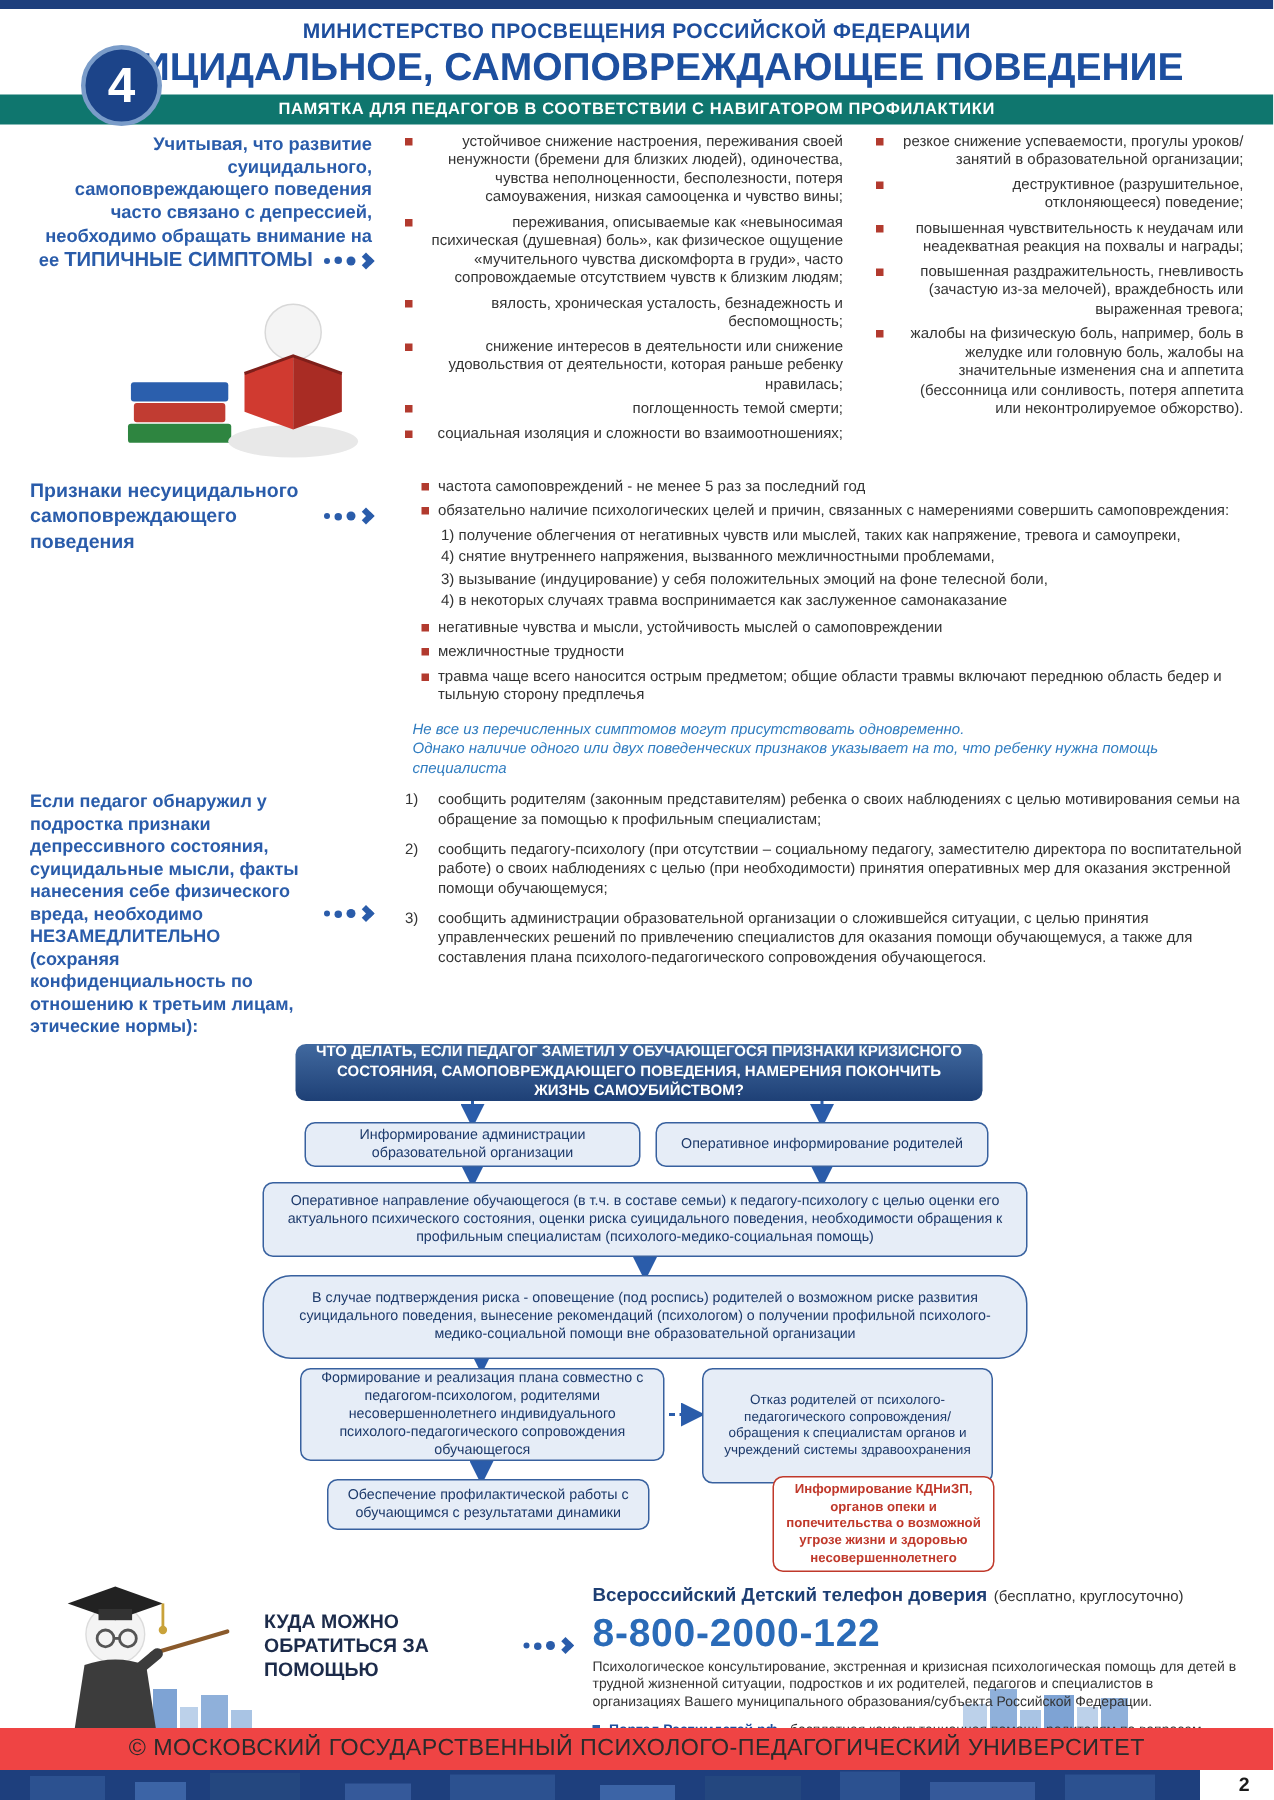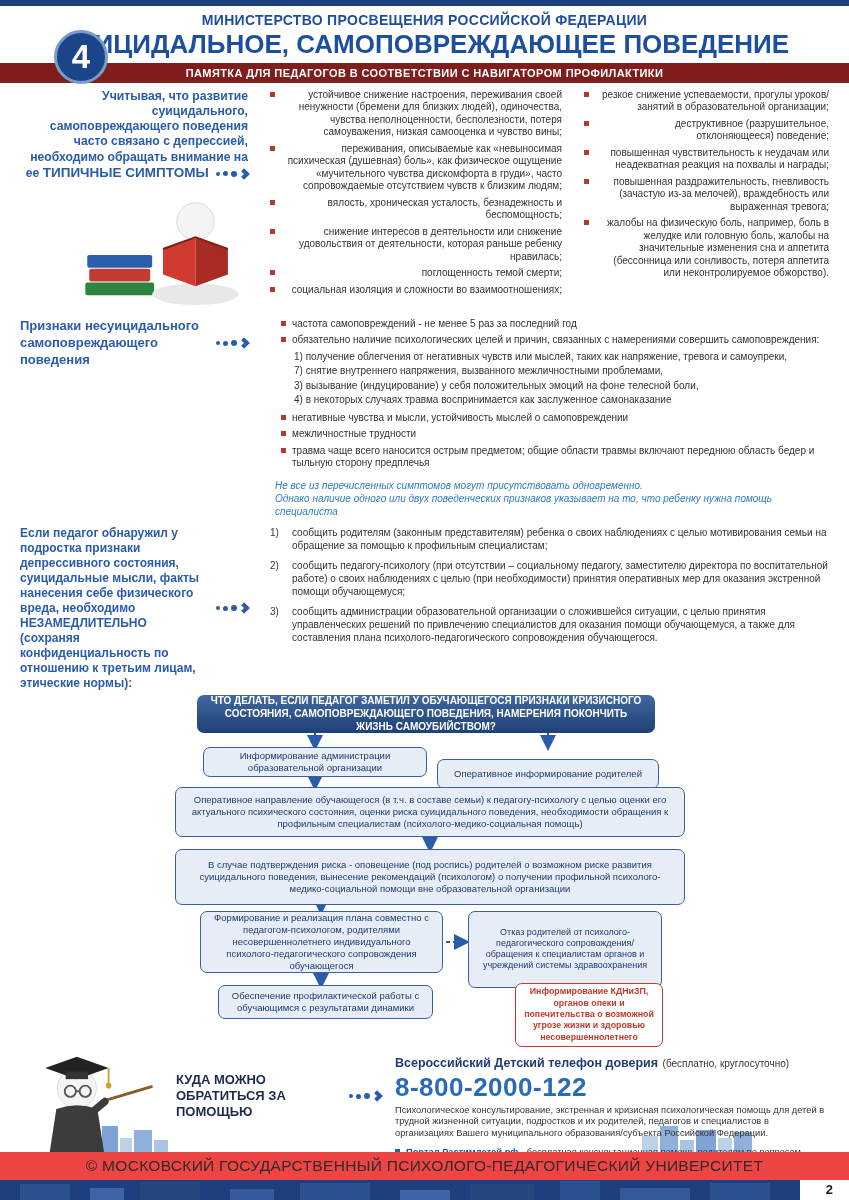--- a/index.html
+++ b/index.html
@@ -14,21 +14,21 @@
 
   
   .hdr { position:relative; text-align:center; padding-top:6px; }
   .hdr-ministry { color:#1d4e9e; font-size:14px; font-weight:bold; letter-spacing:.3px; }
   .badge {
     position:absolute; left:54px; top:24px; width:54px; height:54px; border-radius:50%;
     background:#1c4489; border:3px solid #7a9cc9; color:#fff;
     font-size:33px; font-weight:bold; line-height:48px; text-align:center;
   }
   .hdr-title { color:#1d4f9f; font-size:26px; font-weight:bold; line-height:1.1; margin-top:2px; }
-  .banner { margin-top:4px; background:#7f1d1d; color:#fff; font-size:11px; font-weight:bold; letter-spacing:.4px; padding:4px 0; }
+  .banner { margin-top:4px; background:#0f766e; color:#fff; font-size:11px; font-weight:bold; letter-spacing:.4px; padding:4px 0; }
 
   
   .content { padding:6px 20px 0; }
   .lead { color:#2a5caa; font-weight:bold; font-size:12.2px; line-height:1.25; }
   .lead-strong { font-size:13.5px; }
   .lead-arrow { display:inline-flex; align-items:center; gap:3px; margin-left:4px; vertical-align:middle; flex:none; }
   .lead-arrow .d { display:inline-block; border-radius:50%; background:#2a5caa; }
   .d1 { width:4px; height:4px; } .d2 { width:5px; height:5px; } .d3 { width:6px; height:6px; }
   .chev { display:inline-block; width:8px; height:8px; border-top:4px solid #2a5caa; border-right:4px solid #2a5caa; transform:rotate(45deg); }
 
@@ -175,21 +175,21 @@
             <span class="chev"></span>
           </span>
       </div>
       <div class="sec2-right">
         <ul class="bullets">
           <li>частота самоповреждений - не менее 5 раз за последний год</li>
           <li>обязательно наличие психологических целей и причин, связанных с намерениями совершить самоповреждения:</li>
         </ul>
         <div class="subnums">
           <div>1) получение облегчения от негативных чувств или мыслей, таких как напряжение, тревога и самоупреки,</div>
-          <div>7) снятие внутреннего напряжения, вызванного межличностными проблемами,</div>
+          <div>4) снятие внутреннего напряжения, вызванного межличностными проблемами,</div>
           <div>3) вызывание (индуцирование) у себя положительных эмоций на фоне телесной боли,</div>
           <div>4) в некоторых случаях травма воспринимается как заслуженное самонаказание</div>
         </div>
         <ul class="bullets">
           <li>негативные чувства и мысли, устойчивость мыслей о самоповреждении</li>
           <li>межличностные трудности</li>
           <li>травма чаще всего наносится острым предметом; общие области травмы включают переднюю область бедер и тыльную сторону предплечья</li>
         </ul>
       </div>
     </div>
@@ -236,23 +236,23 @@
         <line x1="315" y1="82" x2="315" y2="88" stroke="#2a5caa" stroke-width="2" marker-end="url(#ah)"></line>
         <line x1="548" y1="82" x2="548" y2="88" stroke="#2a5caa" stroke-width="2" marker-end="url(#ah)"></line>
         <line x1="430" y1="142" x2="430" y2="150" stroke="#2a5caa" stroke-width="2" marker-end="url(#ah)"></line>
         <line x1="321" y1="204" x2="321" y2="212" stroke="#2a5caa" stroke-width="2" marker-end="url(#ah)"></line>
         <line x1="446" y1="247" x2="462" y2="247" stroke="#2a5caa" stroke-width="2" stroke-dasharray="4 3" marker-end="url(#ah)"></line>
         <line x1="321" y1="278" x2="321" y2="286" stroke="#2a5caa" stroke-width="2" marker-end="url(#ah)"></line>
         <line x1="565" y1="278" x2="565" y2="286" stroke="#2a5caa" stroke-width="2" marker-end="url(#ah)"></line>
       </svg>
       <div class="fhead">ЧТО ДЕЛАТЬ, ЕСЛИ ПЕДАГОГ ЗАМЕТИЛ У ОБУЧАЮЩЕГОСЯ ПРИЗНАКИ КРИЗИСНОГО СОСТОЯНИЯ, САМОПОВРЕЖДАЮЩЕГО ПОВЕДЕНИЯ, НАМЕРЕНИЯ ПОКОНЧИТЬ ЖИЗНЬ САМОУБИЙСТВОМ?</div>
       <div class="fbox" style="left:203px;top:52px;width:224px;height:30px;">Информирование администрации образовательной организации</div>
-      <div class="fbox" style="left:437px;top:52px;width:222px;height:30px;margin-top:12px;">Оперативное информирование родителей</div>
+      <div class="fbox" style="left:437px;top:52px;width:222px;height:30px;">Оперативное информирование родителей</div>
       <div class="fbox" style="left:175px;top:92px;width:510px;height:50px;">Оперативное направление обучающегося (в т.ч. в составе семьи) к педагогу-психологу с целью оценки его актуального психического состояния, оценки риска суицидального поведения, необходимости обращения к профильным специалистам (психолого-медико-социальная помощь)</div>
-      <div class="fbox" style="left:175px;top:154px;width:510px;height:56px;">В случае подтверждения риска - оповещение (под роспись) родителей о возможном риске развития суицидального поведения, вынесение рекомендаций (психологом) о получении профильной психолого-медико-социальной помощи вне образовательной организации</div>
+      <div class="fbox" style="left:175px;top:154px;width:510px;height:56px;border-radius:19px;">В случае подтверждения риска - оповещение (под роспись) родителей о возможном риске развития суицидального поведения, вынесение рекомендаций (психологом) о получении профильной психолого-медико-социальной помощи вне образовательной организации</div>
       <div class="fbox" style="left:200px;top:216px;width:243px;height:62px;">Формирование и реализация плана совместно с педагогом-психологом, родителями несовершеннолетнего индивидуального психолого-педагогического сопровождения обучающегося</div>
       <div class="fbox" style="left:468px;top:216px;width:194px;height:77px;font-size:9px;">Отказ родителей от психолого-педагогического сопровождения/обращения к специалистам органов и учреждений системы здравоохранения</div>
       <div class="fbox" style="left:218px;top:290px;width:215px;height:34px;">Обеспечение профилактической работы с обучающимся с результатами динамики</div>
       <div class="fredbox" style="left:515px;top:288px;width:148px;height:64px;">Информирование КДНиЗП, органов опеки и попечительства о возможной угрозе жизни и здоровью несовершеннолетнего</div>
     </div>
 
     <div class="help">
       <div class="help-fig">
         <svg width="142" height="126" viewBox="0 0 150 135">
           <line x1="88" y1="52" x2="142" y2="36" stroke="#8a5a2b" stroke-width="3" stroke-linecap="round"></line>

